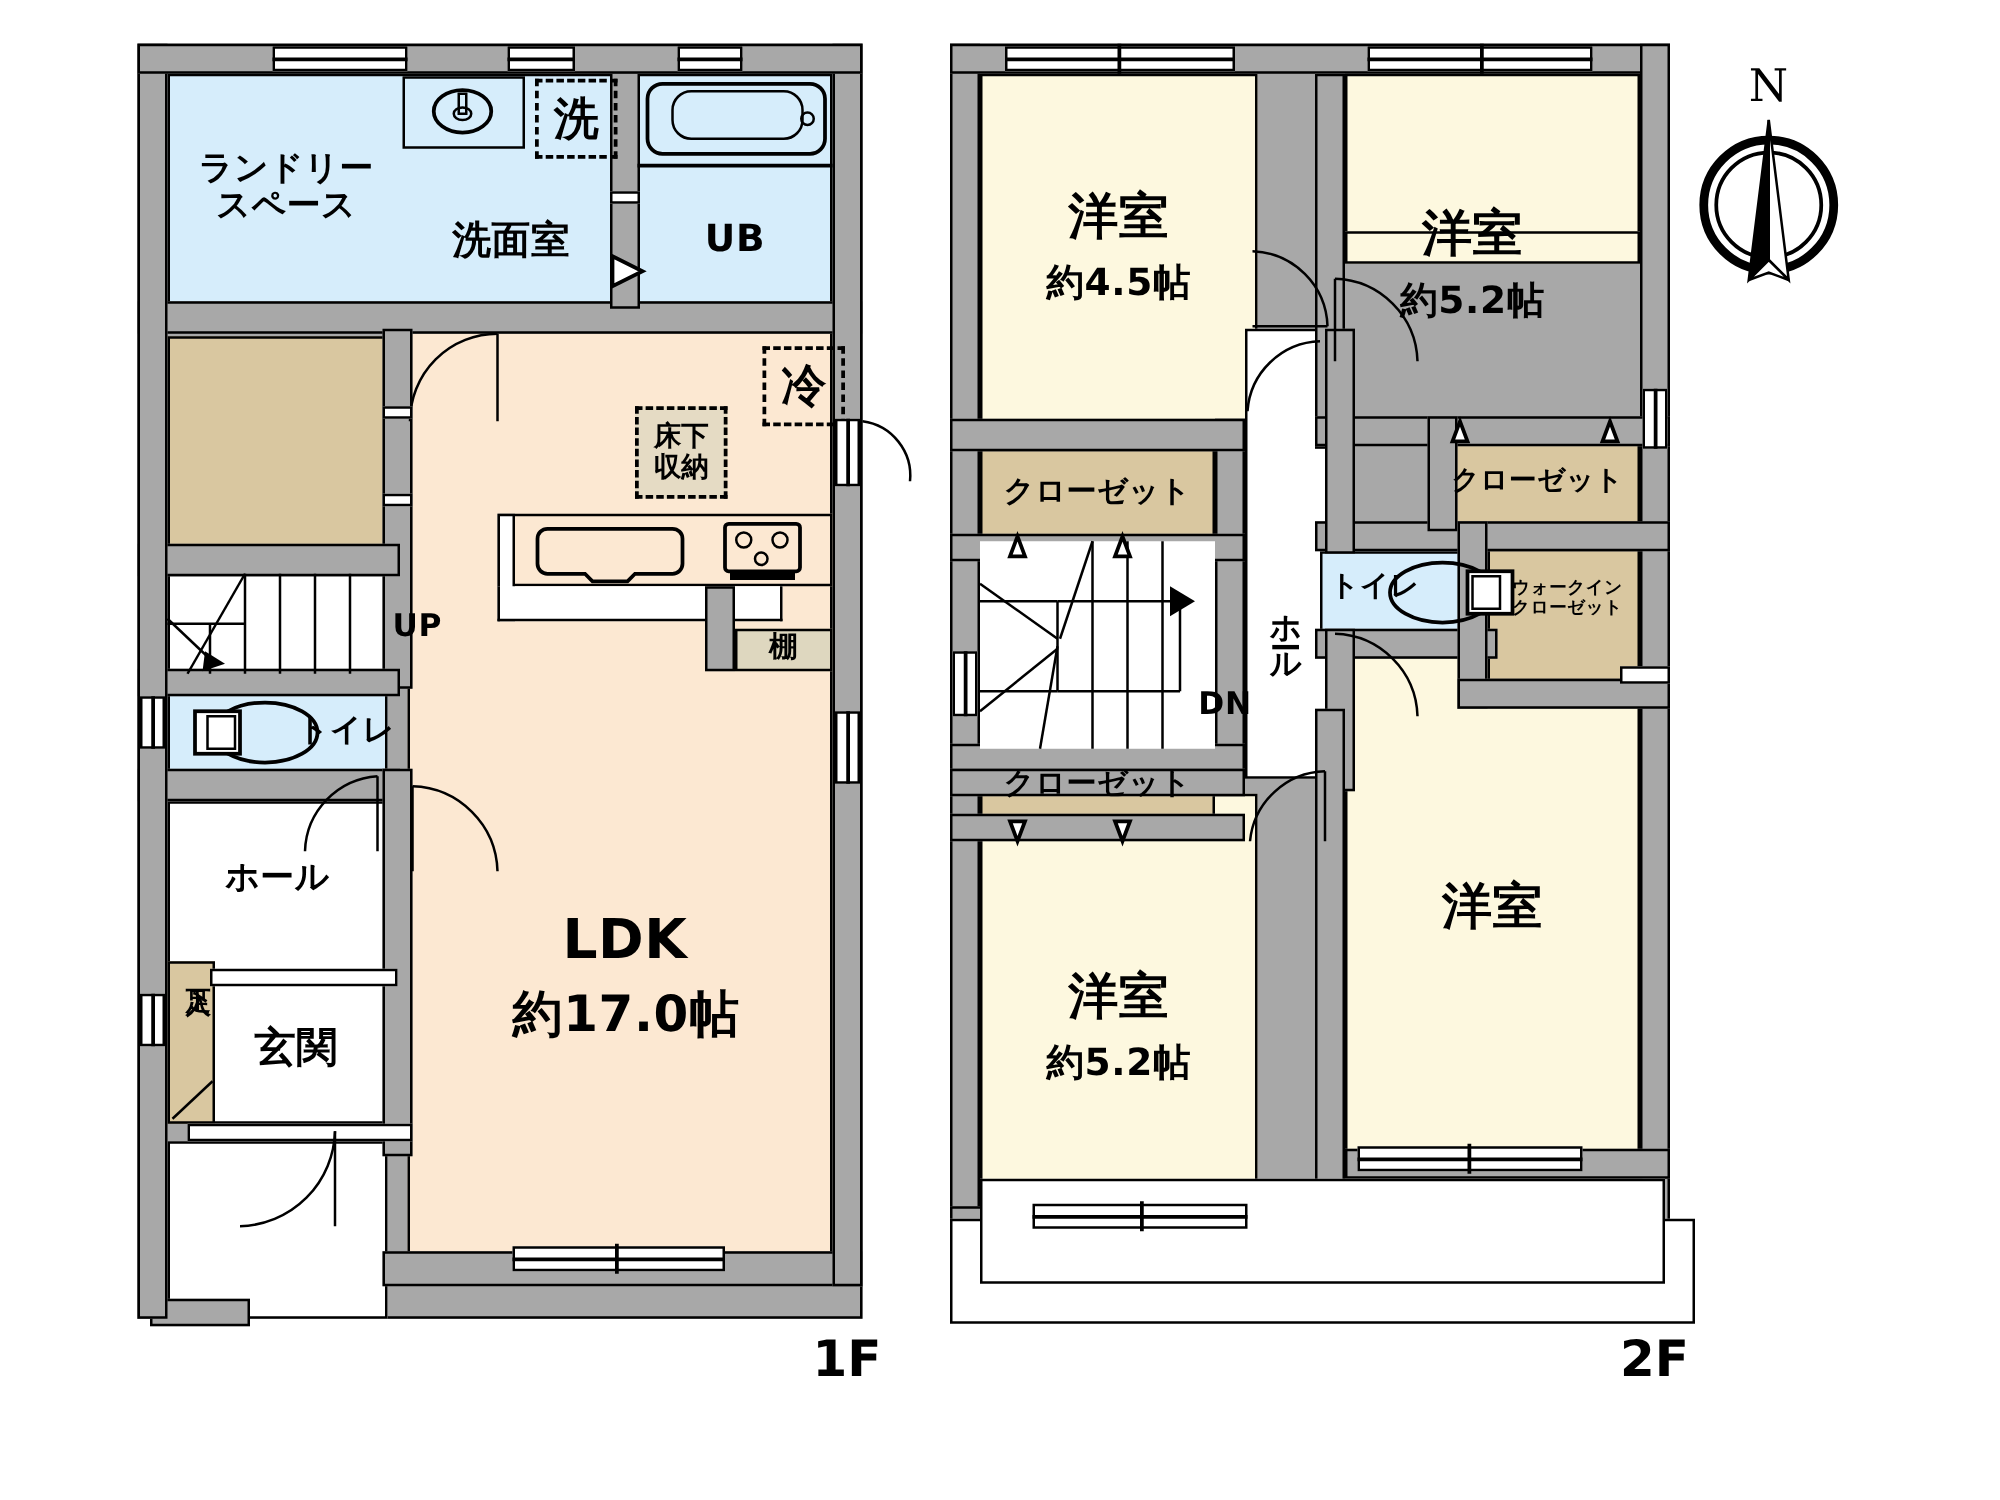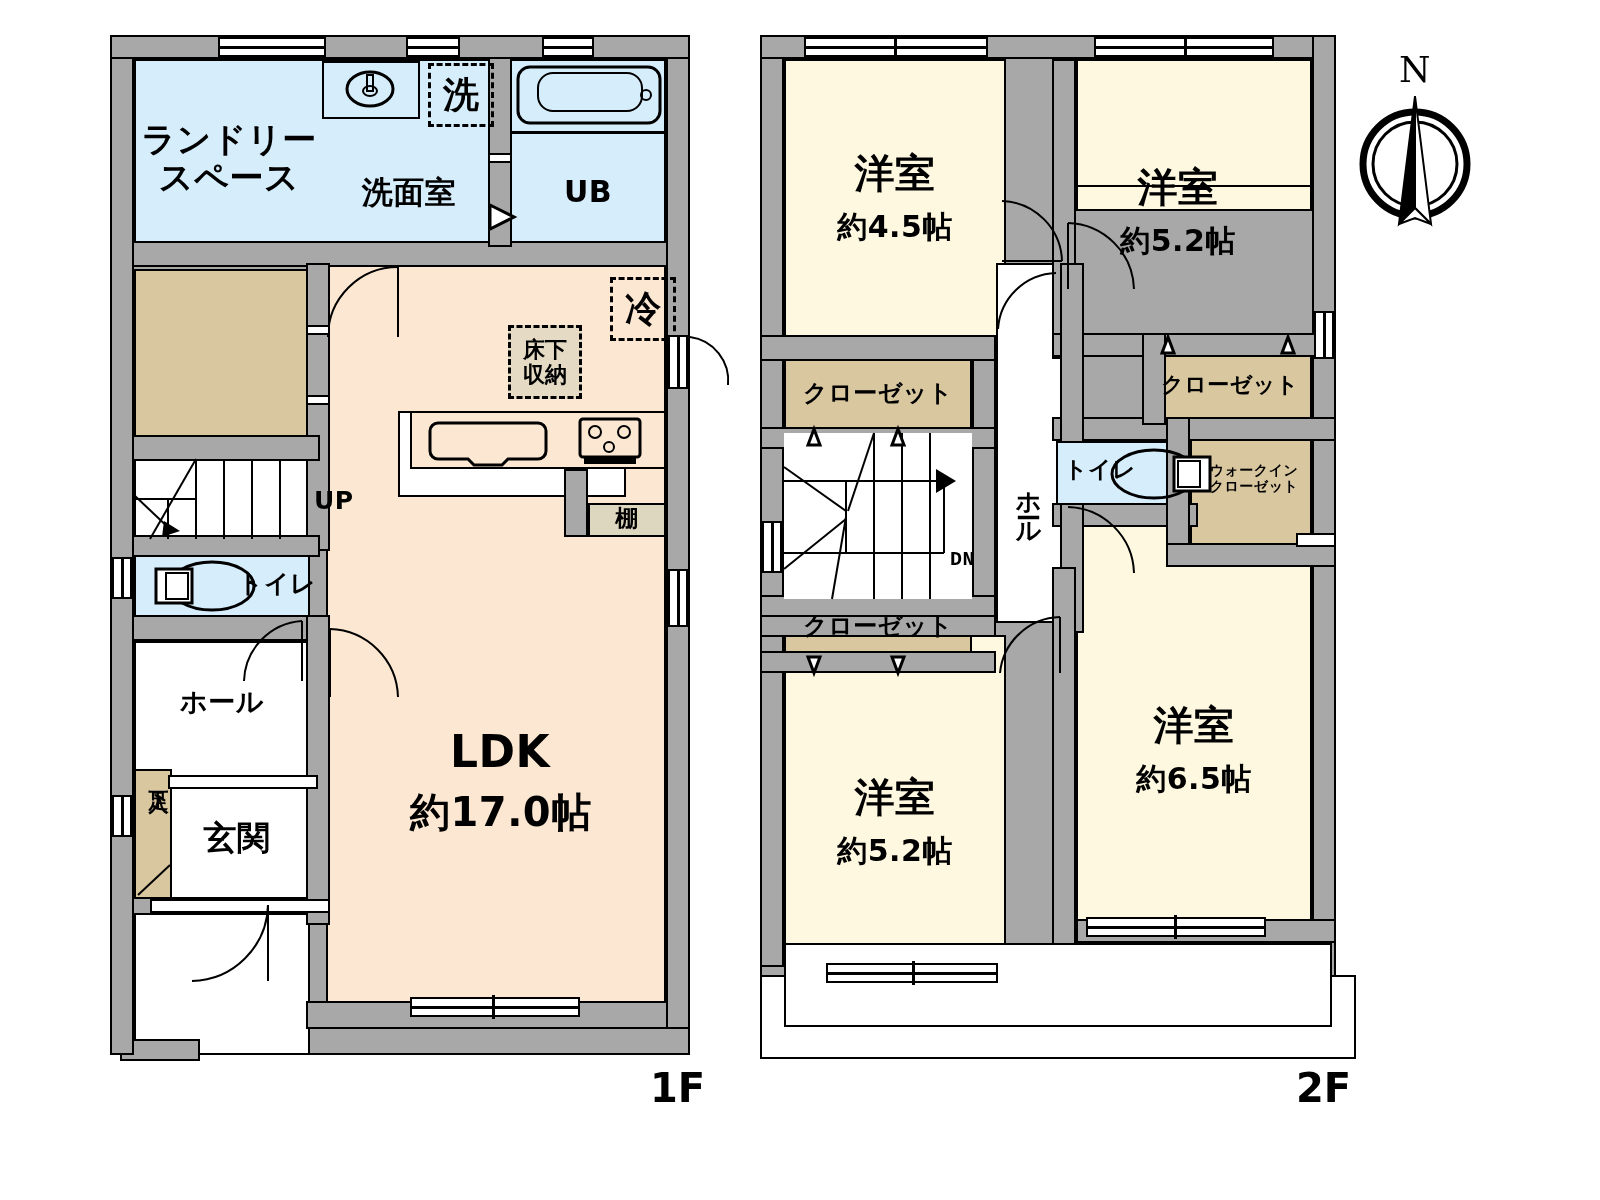--- a/index.html
+++ b/index.html
@@ -195,21 +195,21 @@
   <svg width="46" height="56" style="left:578px;top:300px;">
     <path d="M2 2 A44 44 0 0 1 40 50" class="stroke2"></path>
   </svg>
   <div class="win" style="left:558px;top:534px;width:20px;height:58px;"></div>
   <div class="winline" style="left:567px;top:534px;width:3px;height:58px;"></div>
 
   <div class="win" style="left:300px;top:962px;width:170px;height:20px;"></div>
   <div class="winline" style="left:300px;top:971px;width:170px;height:3px;"></div>
   <div class="winline" style="left:382px;top:960px;width:3px;height:24px;"></div>
 
-  <div class="lbl" style="left:24px;top:85px;width:190px;font-size:34px;">
+  <div class="lbl" style="left:24px;top:85px;width:190px;font-size:27px;">
     <div>ランドリー</div>
     <div>スペース</div>
   </div>
   <div class="lbl" style="left:224px;top:140px;width:150px;font-size:31px;">洗面室</div>
   <div class="lbl" style="left:400px;top:140px;width:156px;font-size:30px;">UB</div>
 
 
   <div class="lbl" style="left:126px;top:535px;width:82px;font-size:25px;">トイレ</div>
   <div class="lbl" style="left:24px;top:652px;width:176px;font-size:27px;">ホール</div>
   <div class="lbl" style="left:52px;top:785px;width:150px;font-size:33px;">玄関</div>
@@ -276,21 +276,21 @@
     <line x1="62" y1="120" x2="160" y2="120" class="stroke2"></line>
     <line x1="160" y1="48" x2="160" y2="120" class="stroke2"></line>
     <line x1="0" y1="48" x2="62" y2="48" class="stroke2"></line>
     <line x1="0" y1="120" x2="62" y2="120" class="stroke2"></line>
     <line x1="90" y1="0" x2="64" y2="78" class="stroke2"></line>
     <line x1="0" y1="34" x2="62" y2="78" class="stroke2"></line>
     <line x1="0" y1="136" x2="62" y2="86" class="stroke2"></line>
     <line x1="62" y1="84" x2="48" y2="166" class="stroke2"></line>
     <polygon points="152,36 172,48 152,60" class="solidblk"></polygon>
   </svg>
-  <div class="lbl" style="left:190px;top:514px;width:60px;font-size:20px;text-align:left;font-family:Liberation Mono, monospace;">DN</div>
+  <div class="lbl" style="left:190px;top:514px;width:60px;font-size:25px;text-align:center;">DN</div>
 
   <svg width="110" height="54" style="left:346px;top:412px;">
     <ellipse cx="48" cy="27" rx="42" ry="24" class="stroke"></ellipse>
     <rect x="68" y="10" width="36" height="34" class="whitefill"></rect>
     <rect x="72" y="14" width="22" height="26" class="stroke2" fill="#fff"></rect>
   </svg>
 
   <svg width="188" height="20" style="left:24px;top:392px;">
     <polygon points="24,18 36,18 30,2" class="whitefill"></polygon>
     <polygon points="108,18 120,18 114,2" class="whitefill"></polygon>
@@ -347,21 +347,20 @@
   <div class="lbl" style="left:24px;top:116px;width:222px;font-size:40px;">洋室</div>
   <div class="lbl" style="left:24px;top:175px;width:222px;font-size:30px;">約4.5帖</div>
 
   <div class="lbl" style="left:300px;top:130px;width:236px;font-size:40px;">洋室</div>
   <div class="lbl" style="left:300px;top:189px;width:236px;font-size:30px;">約5.2帖</div>
 
   <div class="lbl" style="left:24px;top:740px;width:222px;font-size:40px;">洋室</div>
   <div class="lbl" style="left:24px;top:799px;width:222px;font-size:30px;">約5.2帖</div>
 
   <div class="lbl" style="left:316px;top:668px;width:236px;font-size:40px;">洋室</div>
-  <div class="lbl" style="left:316px;top:727px;width:236px;font-size:30px;">約6.5帖</div>
 
   <div class="lbl" style="left:24px;top:345px;width:188px;font-size:24px;">クローゼット</div>
   <div class="lbl" style="left:388px;top:338px;width:164px;font-size:22px;">クローゼット</div>
   <div class="lbl" style="left:24px;top:578px;width:188px;font-size:24px;">クローゼット</div>
   <div class="lbl" style="left:424px;top:428px;width:140px;font-size:14px;">
     <div>ウォークイン</div>
     <div>クローゼット</div>
   </div>
 
   <div class="lbl" style="left:300px;top:422px;width:80px;font-size:23px;">トイレ</div>

